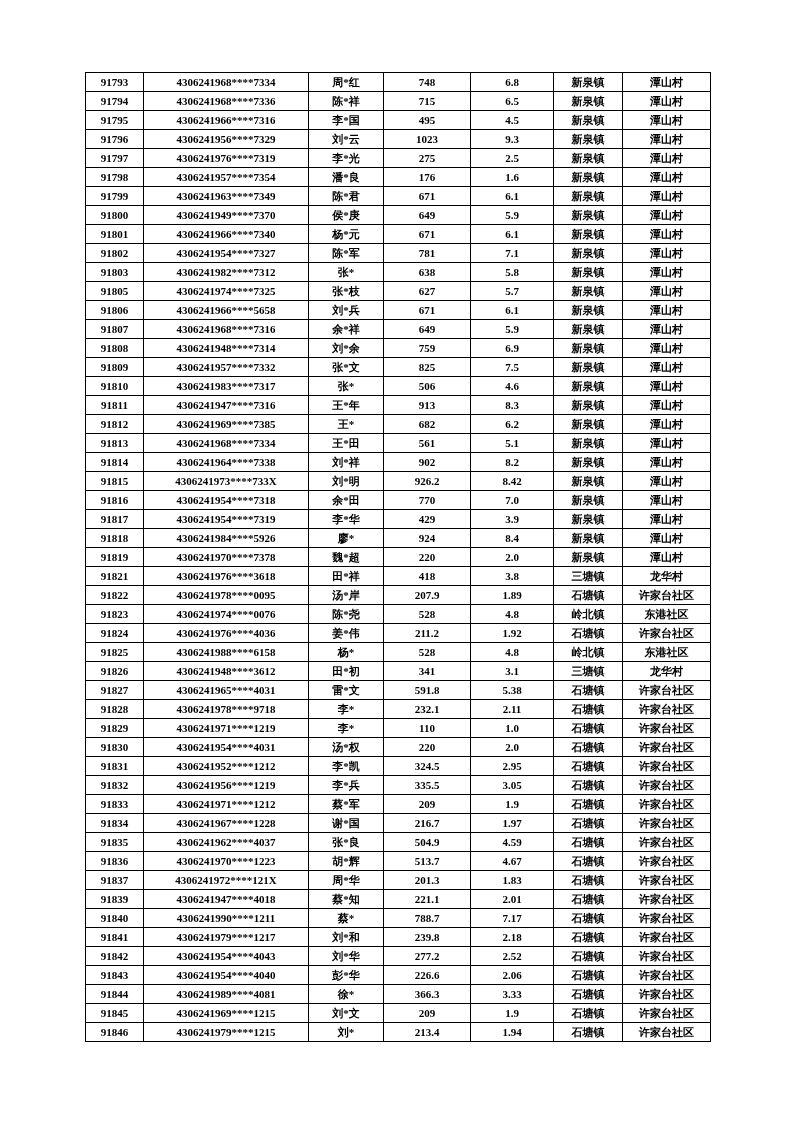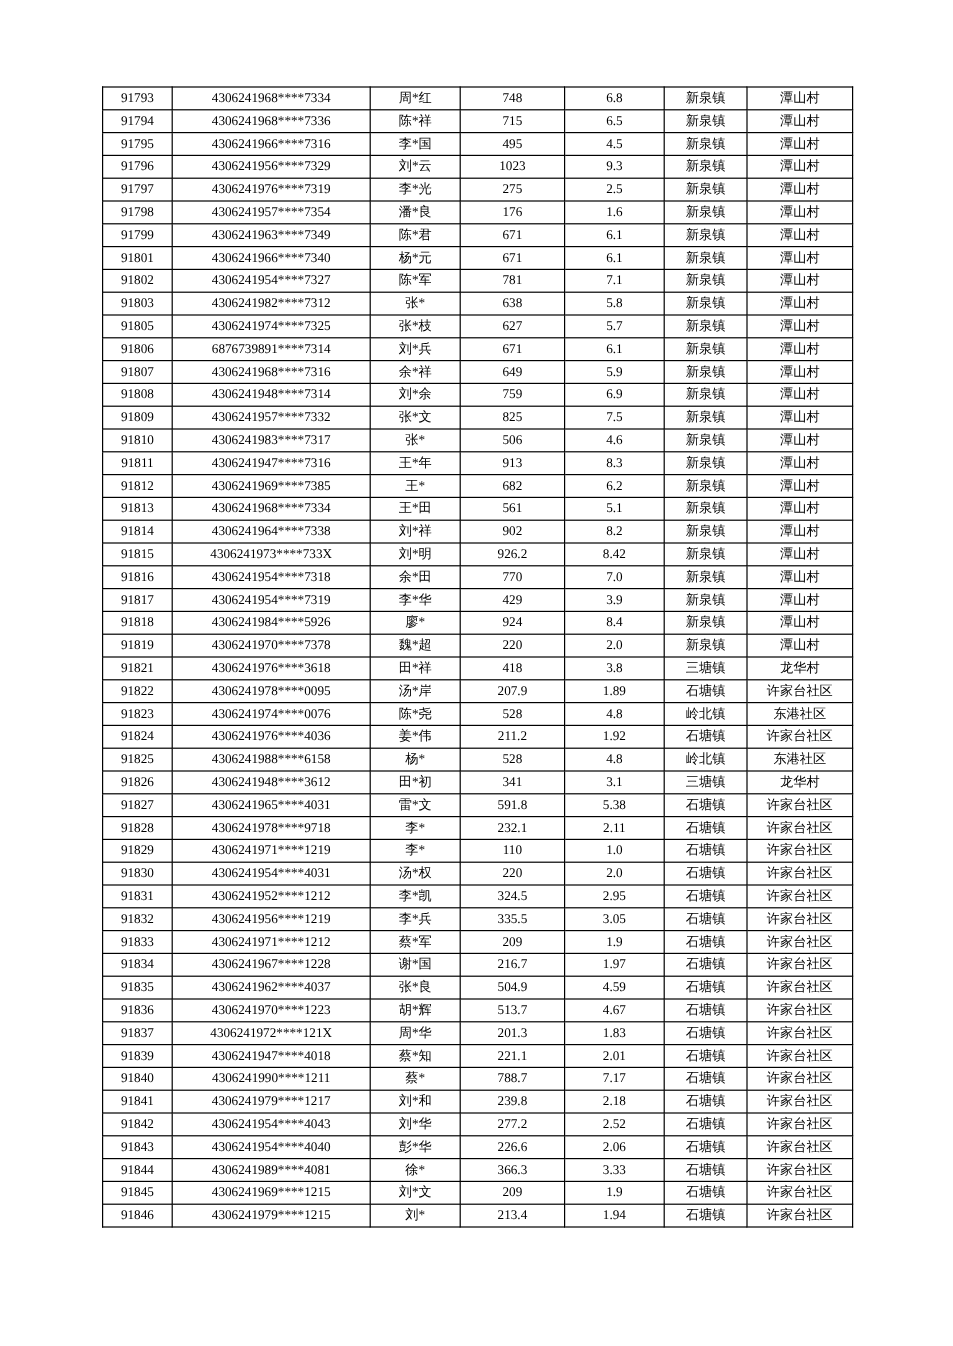--- a/index.html
+++ b/index.html
@@ -16,20 +16,21 @@
   }
   .sheet {
     position: absolute;
     left: 85px;
     top: 72px;
   }
   table.data-table {
     border-collapse: collapse;
     table-layout: fixed;
     width: 625px;
+    font-weight: bold;
   }
   table.data-table td {
     border: 1px solid #000000;
     height: 18px;
     padding: 0 2px;
     font-size: 11px;
     line-height: 18px;
     text-align: center;
     vertical-align: middle;
     white-space: nowrap;
@@ -115,20 +116,29 @@
         <tr>
           <td>91799</td>
           <td>4306241963****7349</td>
           <td>陈*君</td>
           <td>671</td>
           <td>6.1</td>
           <td>新泉镇</td>
           <td>潭山村</td>
         </tr>
         <tr>
+          <td>91800</td>
+          <td>4306241949****7370</td>
+          <td>侯*庚</td>
+          <td>649</td>
+          <td>5.9</td>
+          <td>新泉镇</td>
+          <td>潭山村</td>
+        </tr>
+        <tr>
           <td>91801</td>
           <td>4306241966****7340</td>
           <td>杨*元</td>
           <td>671</td>
           <td>6.1</td>
           <td>新泉镇</td>
           <td>潭山村</td>
         </tr>
         <tr>
           <td>91802</td>
@@ -152,21 +162,21 @@
           <td>91805</td>
           <td>4306241974****7325</td>
           <td>张*枝</td>
           <td>627</td>
           <td>5.7</td>
           <td>新泉镇</td>
           <td>潭山村</td>
         </tr>
         <tr>
           <td>91806</td>
-          <td>6876739891****7314</td>
+          <td>4306241966****5658</td>
           <td>刘*兵</td>
           <td>671</td>
           <td>6.1</td>
           <td>新泉镇</td>
           <td>潭山村</td>
         </tr>
         <tr>
           <td>91807</td>
           <td>4306241968****7316</td>
           <td>余*祥</td>

